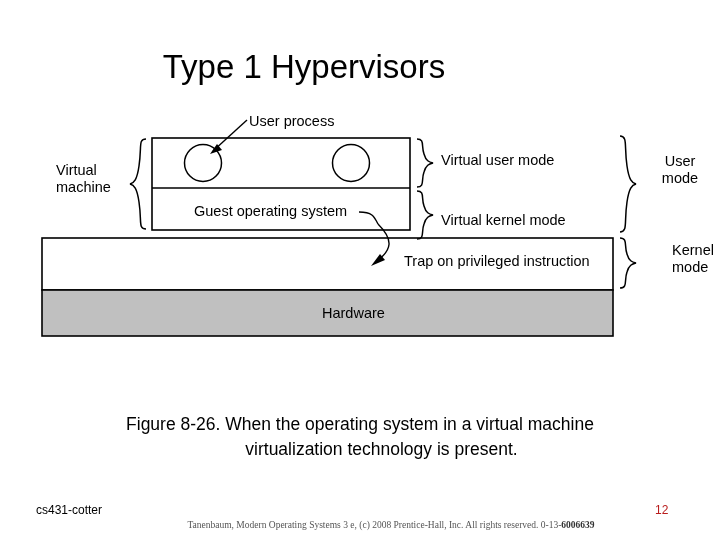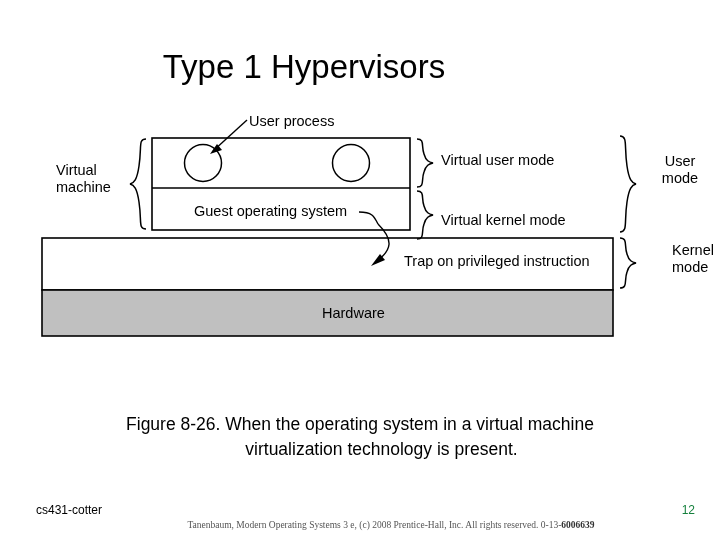--- a/index.html
+++ b/index.html
@@ -86,24 +86,24 @@
     font-size: 12px;
     line-height: 14px;
     color: #000;
     white-space: nowrap;
   }
   #footer-page {
     position: absolute;
     left: 655px;
     top: 503px;
     width: 40px;
-    text-align: right;
+    text-align: left;
     font-size: 12px;
     line-height: 14px;
-    color: #15803d;
+    color: #b91c1c;
   }
   #footer-copyright {
     position: absolute;
     left: 0;
     top: 519px;
     width: 720px;
     text-align: center;
     font-family: "Liberation Serif", serif;
     font-size: 9.5px;
     line-height: 12px;

